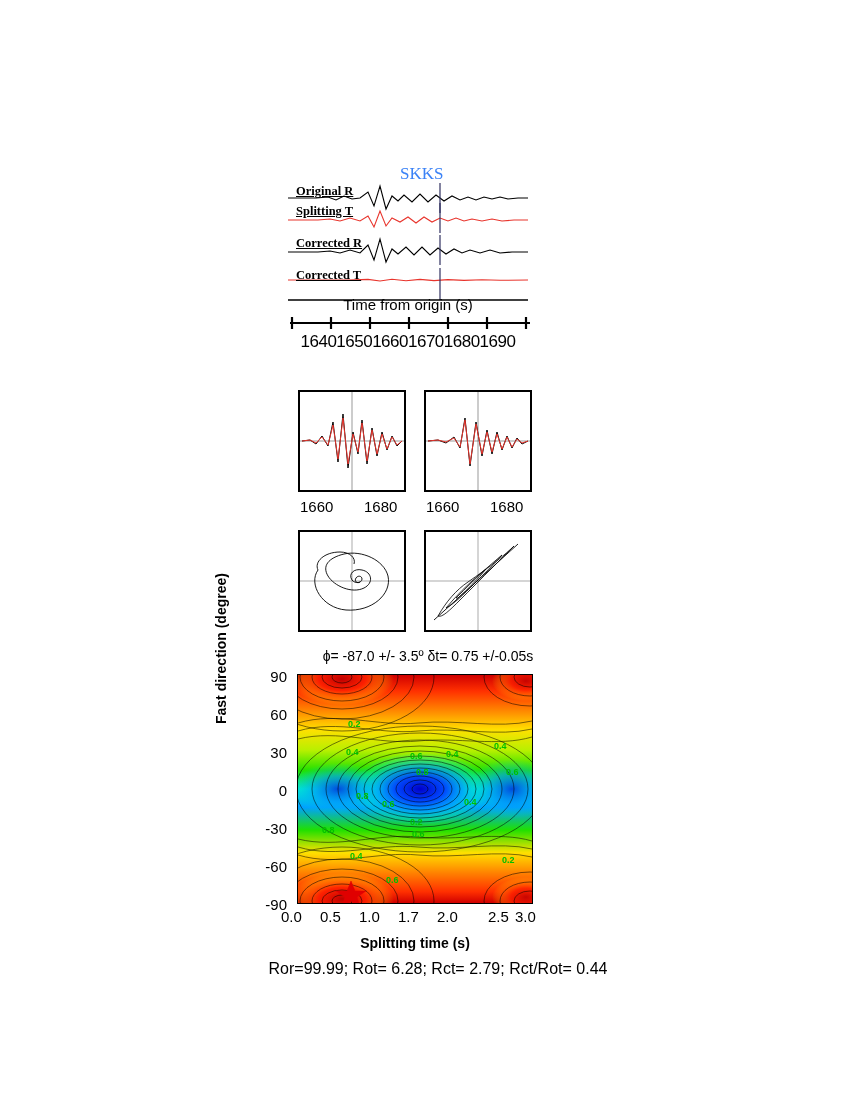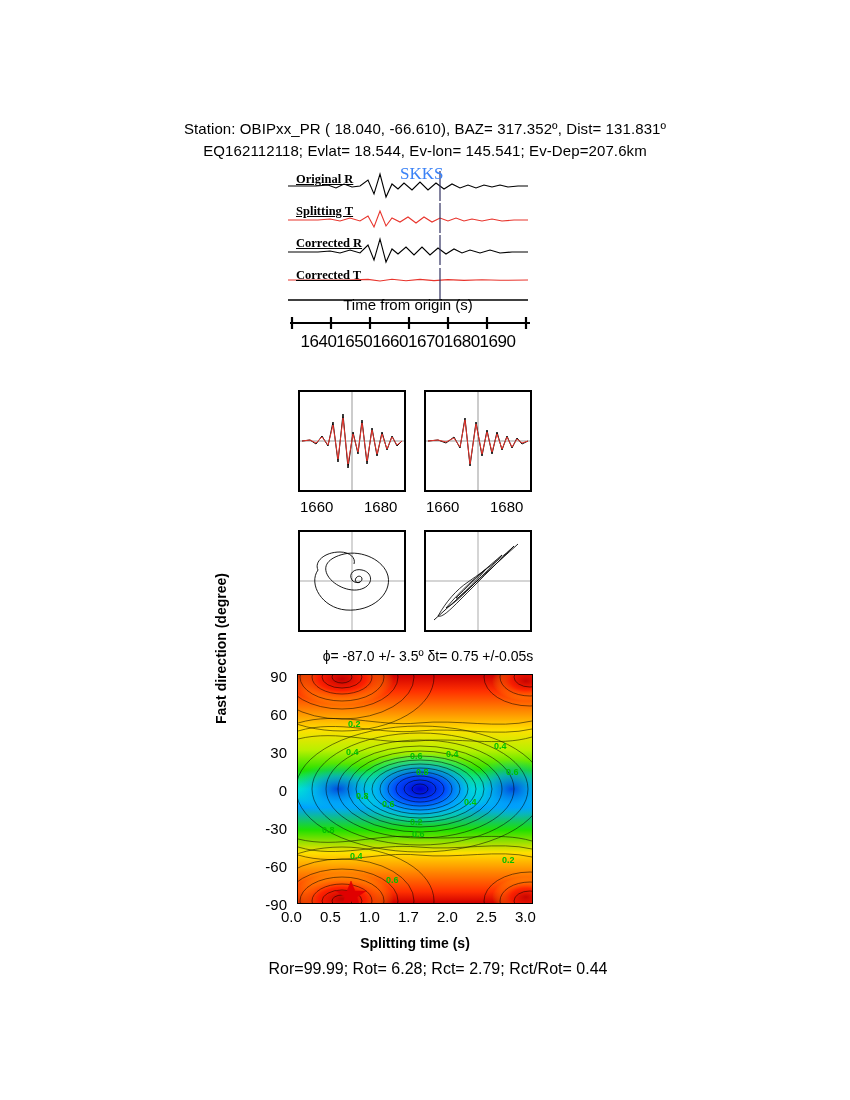--- a/index.html
+++ b/index.html
@@ -199,30 +199,26 @@
     font-weight: bold;
     background: transparent;
     white-space: nowrap;
   }
 </style>
 </head>
 <body>
 
 <div class="page">
 
-  <div class="header">
-    <div class="line">Station: OBIPxx_PR ( 18.040,  -66.610), BAZ=  317.352º, Dist=  131.831º</div>
-    <div class="line">EQ162112118; Evlat=  18.544, Ev-lon= 145.541; Ev-Dep=207.6km</div>
-  </div>
 
   <div class="wave-panel">
 
     <div class="skks-label">SKKS</div>
 
-    <div class="wave-row" style="top:0px;text-align:center;">
+    <div class="wave-row" style="top:12px;text-align:center;">
       <span class="wave-label">Original R</span>
       <svg width="240" height="32" viewBox="0 0 240 32">
         <path d="M0,16 L28,16 L40,15 L48,18 L56,14 L64,17 L72,16 L80,10 L86,24 L92,4 L98,27 L104,14 L110,19 L116,13 L124,20 L132,12 L140,20 L148,13 L156,19 L164,14 L172,18 L180,15 L188,18 L196,15 L204,17 L212,15 L220,17 L230,16 L240,16" fill="none" stroke="#000000" stroke-width="1.1"></path>
         <line x1="152" y1="1" x2="152" y2="31" stroke="#303060" stroke-width="1.2"></line>
       </svg>
     </div>
 
     <div class="wave-row" style="top:32px;">
       <span class="wave-label">Splitting T</span>
       <svg width="240" height="32" viewBox="0 0 240 32">
@@ -444,21 +440,21 @@
       <span class="contour-label" style="left:196px; top:66px;">0.4</span>
     </div>
   </div>
 
   <div class="x-ticks">
     <span style="left:11px;">0.0</span>
     <span style="left:50px;">0.5</span>
     <span style="left:89px;">1.0</span>
     <span style="left:128px;">1.7</span>
     <span style="left:167px;">2.0</span>
-    <span style="left:206px;">2.5</span>
+    <span style="left:218px;">2.5</span>
     <span style="left:245px;">3.0</span>
   </div>
 
   <div class="x-axis-title">Splitting time (s)</div>
 
   <div class="footer-stats">Ror=99.99; Rot= 6.28; Rct= 2.79; Rct/Rot= 0.44</div>
 
 </div>
 
 </body></html>

